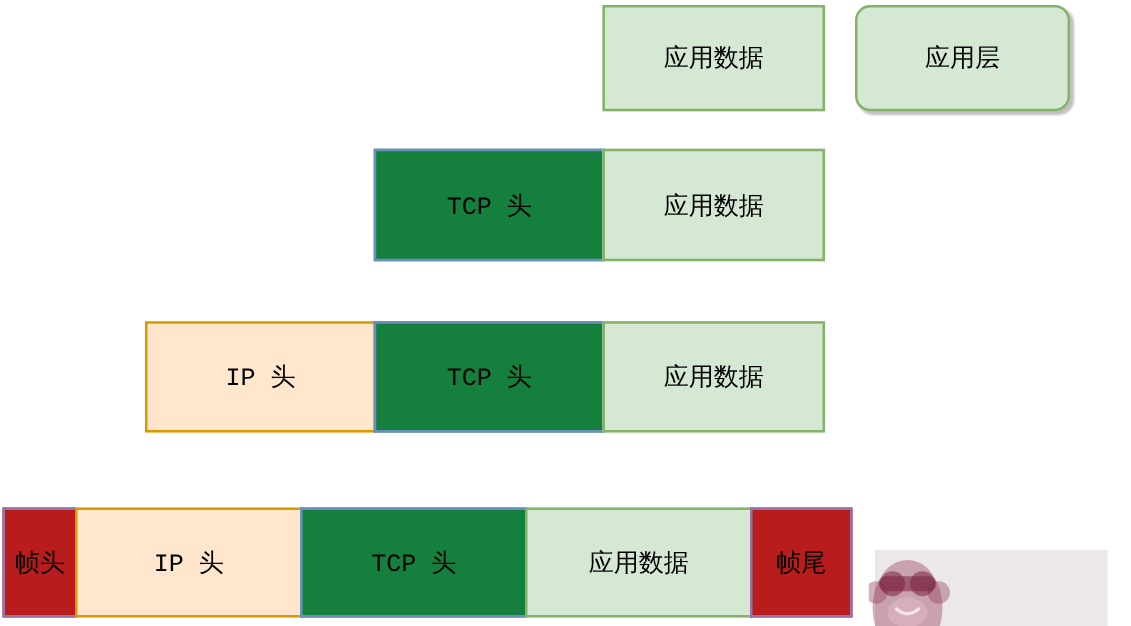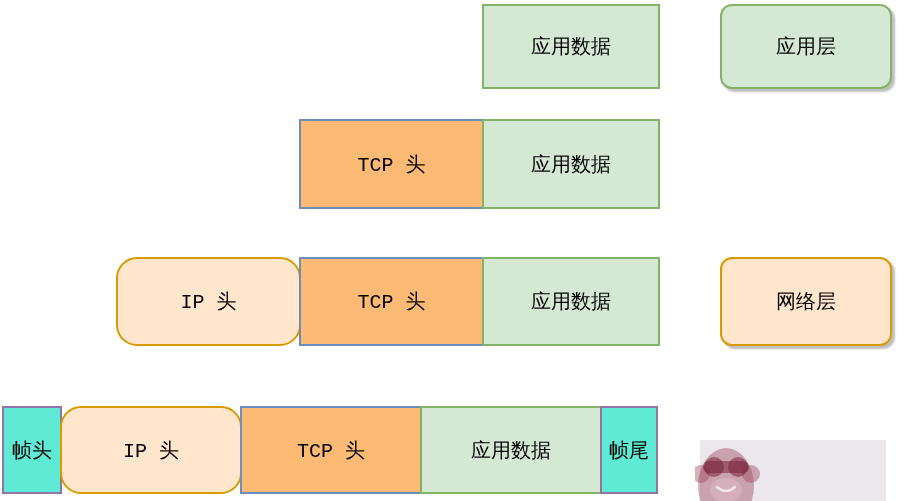--- a/index.html
+++ b/index.html
@@ -6,63 +6,62 @@
   .canvas{
     position:relative;width:905px;height:501px;background:#ffffff;
     overflow:hidden;font-family:Liberation Mono, monospace;
   }
   .cell,.layerbox{
     position:absolute;box-sizing:border-box;border:2px solid #000;
     display:flex;align-items:center;justify-content:center;
     font-size:20px;color:#000;white-space:nowrap;
   }
   .green {background:#d5e8d4;border-color:#82b366;}
-  .blue  {background:#fdba74;border-color:#6c8ebf;}
-  .orange{background:#ffe6cc;border-color:#d79b00;border-radius:21px;}
-  .purple{background:#5eead4;border-color:#9673a6;}
+  .blue  {background:#15803d;border-color:#6c8ebf;}
+  .orange{background:#ffe6cc;border-color:#d79b00;}
+  .purple{background:#b91c1c;border-color:#9673a6;}
   .layerbox{
-    left:720px;width:172px;border-radius:12px;
+    left:684px;width:172px;border-radius:12px;
     box-shadow:3px 3px 2px rgba(0,0,0,0.25);
   }
   
   .r1{top:4px;height:85px;}
   .c-r1-app{left:482px;width:178px;}
   
   .r2{top:119px;height:90px;}
   .c-r2-tcp{left:299px;width:185px;}
   .c-r2-app{left:482px;width:178px;}
   
   .r3{top:257px;height:89px;}
   .c-r3-ip {left:116px;width:185px;}
   .c-r3-tcp{left:299px;width:185px;}
   .c-r3-app{left:482px;width:178px;}
   
   .r4{top:406px;height:88px;}
   .c-r4-fh {left:2px;width:60px;}
   .c-r4-ip {left:60px;width:182px;}
   .c-r4-tcp{left:240px;width:182px;}
   .c-r4-app{left:420px;width:182px;}
-  .c-r4-ft {left:600px;width:58px;}
+  .c-r4-ft {left:600px;width:82px;}
   .watermark{position:absolute;left:695px;top:438px;width:197px;height:63px;pointer-events:none;}
 </style>
 </head>
 <body>
 
 <div class="canvas">
 
   <div class="cell green r1 c-r1-app">应用数据</div>
   <div class="layerbox green r1">应用层</div>
 
   <div class="cell blue r2 c-r2-tcp">TCP 头</div>
   <div class="cell green r2 c-r2-app">应用数据</div>
 
   <div class="cell orange r3 c-r3-ip">IP 头</div>
   <div class="cell blue r3 c-r3-tcp">TCP 头</div>
   <div class="cell green r3 c-r3-app">应用数据</div>
-  <div class="layerbox orange r3">网络层</div>
 
   <div class="cell purple r4 c-r4-fh">帧头</div>
   <div class="cell orange r4 c-r4-ip">IP 头</div>
   <div class="cell blue r4 c-r4-tcp">TCP 头</div>
   <div class="cell green r4 c-r4-app">应用数据</div>
   <div class="cell purple r4 c-r4-ft">帧尾</div>
 
   <svg class="watermark" viewBox="0 0 197 63">
     <rect x="5" y="2" width="186" height="61" fill="rgba(110,70,100,0.13)"></rect>
 

